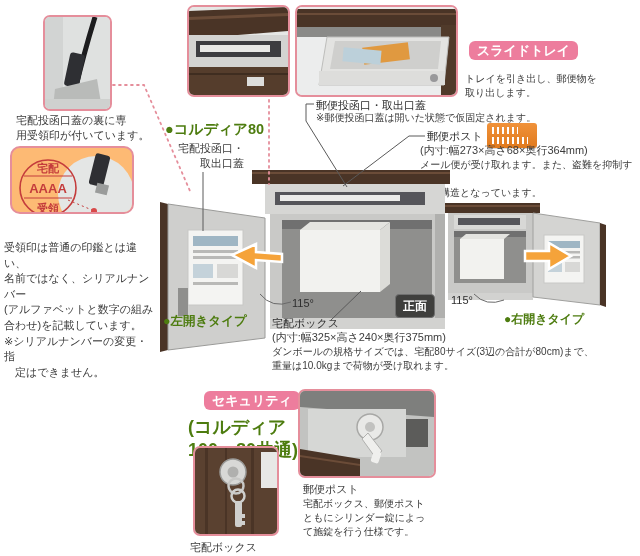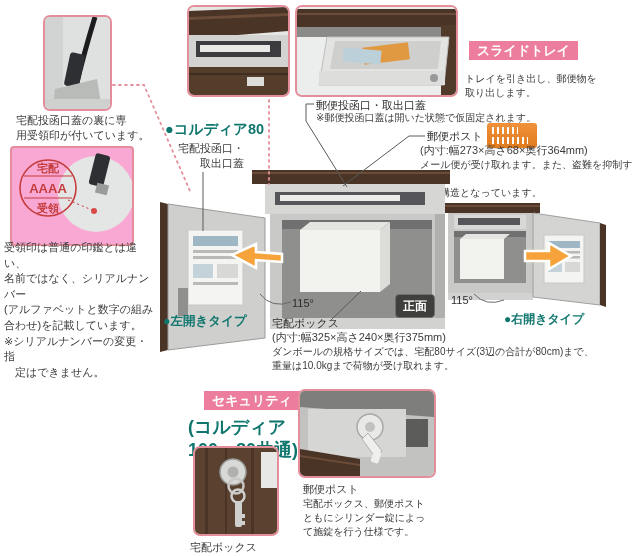--- a/index.html
+++ b/index.html
@@ -9,25 +9,25 @@
     color:#3c3c3c;overflow:hidden;
   }
   .abs{position:absolute;}
   .pre{white-space:pre-line;}
   .photo{
     position:absolute;border:2px solid #e58e9b;border-radius:7px;
     overflow:hidden;background:#e9eae8;box-sizing:border-box;
   }
   .pinklabel{
     position:absolute;background:#ed7d9d;color:#ffffff;font-weight:bold;
-    font-size:13px;padding:3px 8px;border-radius:0;line-height:1;
+    font-size:13px;padding:3px 8px;border-radius:6px;line-height:1;
   }
   .body-txt{font-size:10px;line-height:1.38;color:#3c3c3c;}
   .txt11{font-size:11px;line-height:1.35;color:#3c3c3c;}
-  .head-bold{font-weight:bold;color:#0f766e;}
+  .head-bold{font-weight:bold;color:#4d7c0f;}
   .badge-front{
     position:absolute;background:#3f3f3d;border:1px solid #707070;color:#fff;
     font-size:12px;font-weight:bold;width:38px;height:22px;border-radius:4px;
     display:flex;align-items:center;justify-content:center;
   }
   .logo-badge{
     position:absolute;left:487px;top:123px;width:50px;height:25px;
     background:linear-gradient(180deg,#f0923a,#e07a1e);border-radius:3px;
     box-shadow:0 1px 0 rgba(0,0,0,.15);
   }
@@ -63,21 +63,21 @@
       <rect x="0" y="0" width="18" height="92" fill="#d2d4d3"></rect>
       <path d="M50,0 C42,26 36,48 30,74" stroke="#1c1c1e" stroke-width="5" fill="none"></path>
       <rect x="22" y="36" width="15" height="34" rx="3" fill="#2e2f33" transform="rotate(12 29 53)"></rect>
       <polygon points="10,72 52,62 56,86 8,90" fill="#b9bbb9"></polygon>
       <rect x="0" y="82" width="65" height="10" fill="#cfd1cf"></rect>
     </svg>
   </div>
   <div class="abs txt11 pre" style="left:16px;top:113px;width:150px;">宅配投函口蓋の裏に専
 用受領印が付いています。</div>
 
-  <div class="abs" style="left:10px;top:146px;width:124px;height:100px;border:2px solid #e58e9b;border-radius:4px;background:#f9a8d4;box-sizing:border-box;overflow:hidden;">
+  <div class="abs" style="left:10px;top:146px;width:124px;height:68px;border:2px solid #e58e9b;border-radius:10px;background:#fdba74;box-sizing:border-box;overflow:hidden;">
     <svg width="120" height="86" viewBox="0 0 120 86">
       <circle cx="84" cy="46" r="38" fill="#e4e6e5"></circle>
       <rect x="80" y="6" width="15" height="32" rx="3" fill="#2e2f33" transform="rotate(14 87 22)"></rect>
       <rect x="84" y="36" width="12" height="10" fill="#9a9c9b" transform="rotate(14 90 41)"></rect>
       <ellipse cx="36" cy="40" rx="28" ry="28" fill="none" stroke="#c43c3c" stroke-width="1.6"></ellipse>
       <line x1="12" y1="28" x2="60" y2="28" stroke="#c43c3c" stroke-width="1"></line>
       <line x1="12" y1="50" x2="60" y2="50" stroke="#c43c3c" stroke-width="1"></line>
       <text x="36" y="24" text-anchor="middle" font-size="11" font-weight="bold" fill="#c43c3c">宅配</text>
       <text x="36" y="45" text-anchor="middle" font-size="13" font-weight="bold" fill="#c43c3c">AAAA</text>
       <text x="36" y="64" text-anchor="middle" font-size="11" font-weight="bold" fill="#c43c3c">受領</text>

